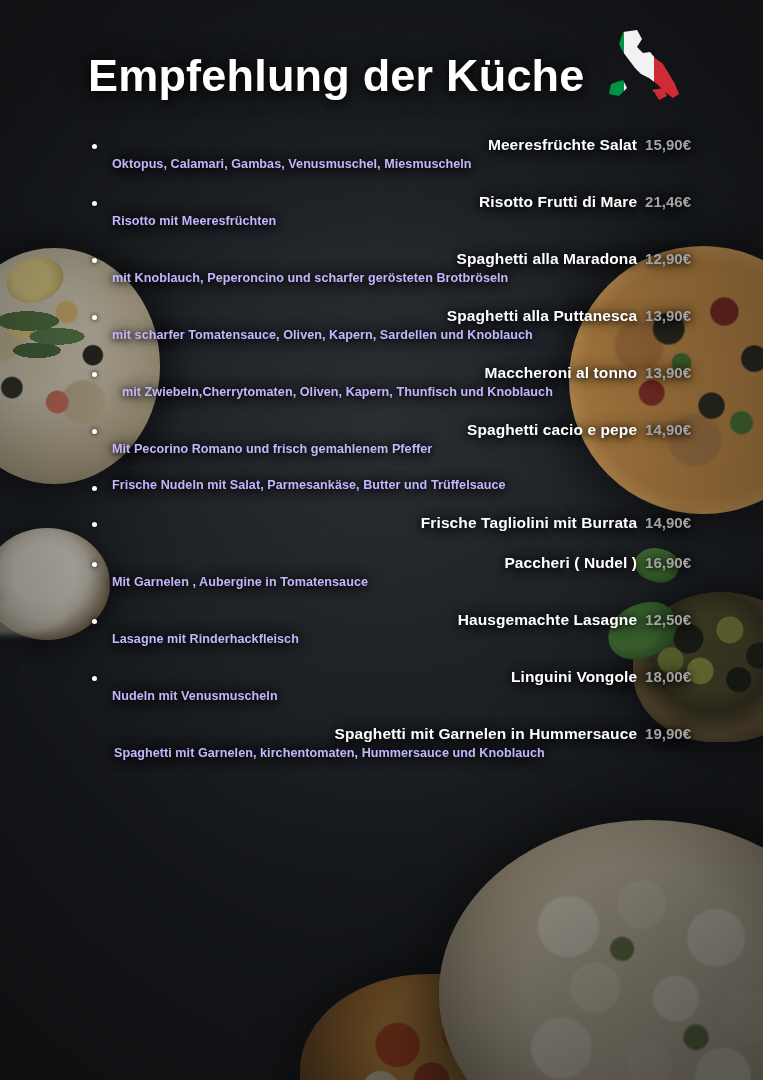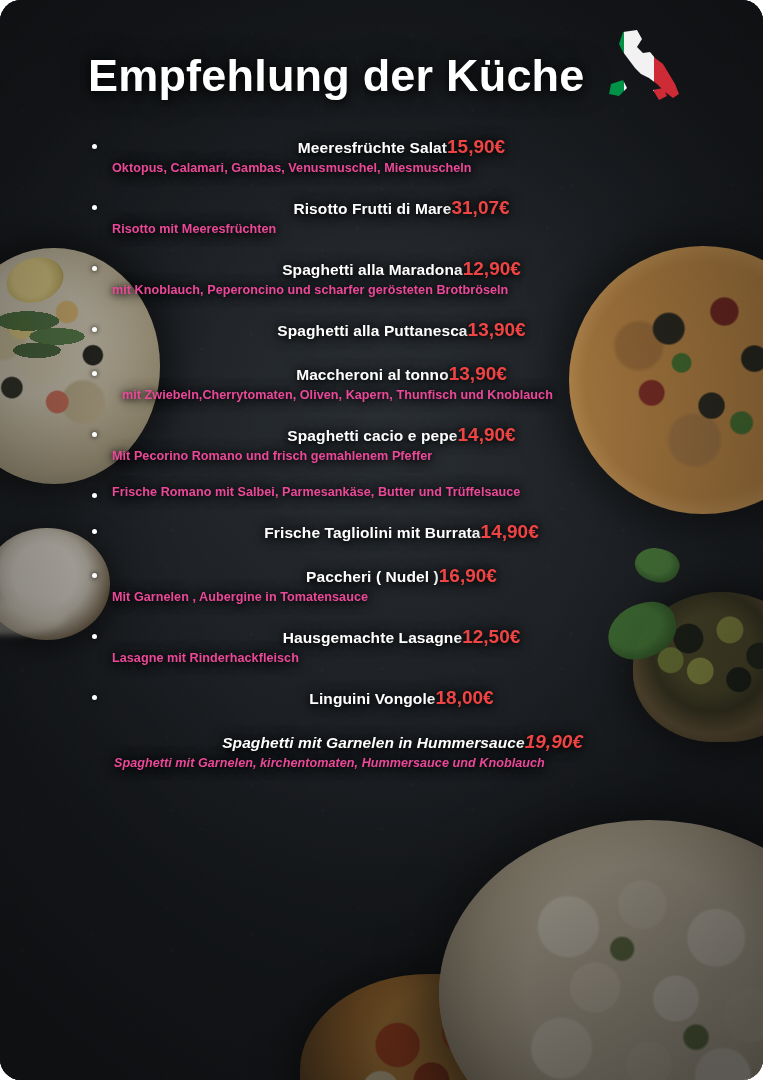--- a/index.html
+++ b/index.html
@@ -8,21 +8,20 @@
     width: 763px; height: 1080px;
     overflow: hidden;
     font-family: "Liberation Sans", sans-serif;
   }
   .menu-page {
     position: relative;
     width: 763px;
     height: 1080px;
     background: #1d2024;
     overflow: hidden;
-    border-radius: 21px;
   }
 
   
   .bg-base {
     position: absolute; inset: 0;
     background:
       radial-gradient(ellipse 60% 45% at 50% 40%, #33383d 0%, #262a2f 45%, #1a1d21 100%),
       #1d2024;
   }
   .bg-speckle {
@@ -263,49 +262,49 @@
     width: 5px;
     height: 5px;
     border-radius: 50%;
     background: #ffffff;
     box-shadow: 0 0 5px rgba(0,0,0,.9);
   }
   .menu-item.no-bullet { padding-left: 114px; }
   .row-top {
     display: flex;
     align-items: baseline;
-    justify-content: center;
-    gap: 0;
+    justify-content: flex-end;
+    gap: 8px;
   }
   .dish-name {
     font-size: 15.5px;
     font-weight: 700;
     color: #ffffff;
     letter-spacing: .1px;
     text-shadow: 0 1px 6px rgba(0,0,0,.95), 0 0 14px rgba(0,0,0,.75);
     white-space: nowrap;
   }
   .price {
-    font-size: 19px;
+    font-size: 15px;
     font-weight: 700;
-    color: #ef4444;
+    color: #a3a3a3;
     text-shadow: 0 1px 6px rgba(0,0,0,.95), 0 0 14px rgba(0,0,0,.75);
     white-space: nowrap;
     flex: none;
   }
   .dish-desc {
     margin-top: 3px;
     font-size: 12.6px;
     font-weight: 700;
-    color: #ec4899;
+    color: #c4b5fd;
     letter-spacing: .05px;
     text-shadow: 0 1px 6px rgba(0,0,0,.95), 0 0 14px rgba(0,0,0,.8);
   }
   .menu-item.indent-desc .dish-desc { padding-left: 10px; }
-  .menu-item.last { margin-top: 20px; font-style: italic; }
+  .menu-item.last { margin-top: 20px; }
 </style>
 </head>
 <body>
 
 <div class="menu-page">
 
   <div class="bg-base"></div>
   <div class="bg-speckle"></div>
 
   <div class="food food-pizza"></div>
@@ -352,40 +351,41 @@
           <span class="dish-name">Meeresfrüchte Salat</span>
           <span class="price">15,90€</span>
         </div>
         <div class="dish-desc">Oktopus, Calamari, Gambas, Venusmuschel, Miesmuscheln</div>
       </li>
 
       <li class="menu-item">
         <span class="bullet"></span>
         <div class="row-top">
           <span class="dish-name">Risotto Frutti di Mare</span>
-          <span class="price">31,07€</span>
+          <span class="price">21,46€</span>
         </div>
         <div class="dish-desc">Risotto mit Meeresfrüchten</div>
       </li>
 
       <li class="menu-item">
         <span class="bullet"></span>
         <div class="row-top">
           <span class="dish-name">Spaghetti alla Maradona</span>
           <span class="price">12,90€</span>
         </div>
         <div class="dish-desc">mit Knoblauch, Peperoncino und scharfer gerösteten Brotbröseln</div>
       </li>
 
       <li class="menu-item">
         <span class="bullet"></span>
         <div class="row-top">
           <span class="dish-name">Spaghetti alla Puttanesca</span>
           <span class="price">13,90€</span>
         </div>
+        <div class="dish-desc">mit scharfer Tomatensauce, Oliven, Kapern, Sardellen und Knoblauch</div>
       </li>
 
       <li class="menu-item indent-desc">
         <span class="bullet"></span>
         <div class="row-top">
           <span class="dish-name">Maccheroni al tonno</span>
           <span class="price">13,90€</span>
         </div>
         <div class="dish-desc">mit Zwiebeln,Cherrytomaten, Oliven, Kapern, Thunfisch und Knoblauch</div>
       </li>
@@ -394,21 +394,21 @@
         <span class="bullet"></span>
         <div class="row-top">
           <span class="dish-name">Spaghetti cacio e pepe</span>
           <span class="price">14,90€</span>
         </div>
         <div class="dish-desc">Mit Pecorino Romano und frisch gemahlenem Pfeffer</div>
       </li>
 
       <li class="menu-item">
         <span class="bullet"></span>
-        <div class="dish-desc">Frische Romano mit Salbei, Parmesankäse, Butter und Trüffelsauce</div>
+        <div class="dish-desc">Frische Nudeln mit Salat, Parmesankäse, Butter und Trüffelsauce</div>
       </li>
 
       <li class="menu-item">
         <span class="bullet"></span>
         <div class="row-top">
           <span class="dish-name">Frische Tagliolini mit Burrata</span>
           <span class="price">14,90€</span>
         </div>
       </li>
 
@@ -429,20 +429,21 @@
         </div>
         <div class="dish-desc">Lasagne mit Rinderhackfleisch</div>
       </li>
 
       <li class="menu-item">
         <span class="bullet"></span>
         <div class="row-top">
           <span class="dish-name">Linguini Vongole</span>
           <span class="price">18,00€</span>
         </div>
+        <div class="dish-desc">Nudeln mit Venusmuscheln</div>
       </li>
 
       <li class="menu-item no-bullet last">
         <div class="row-top">
           <span class="dish-name">Spaghetti mit Garnelen in Hummersauce</span>
           <span class="price">19,90€</span>
         </div>
         <div class="dish-desc">Spaghetti mit Garnelen, kirchentomaten, Hummersauce und Knoblauch</div>
       </li>
 

